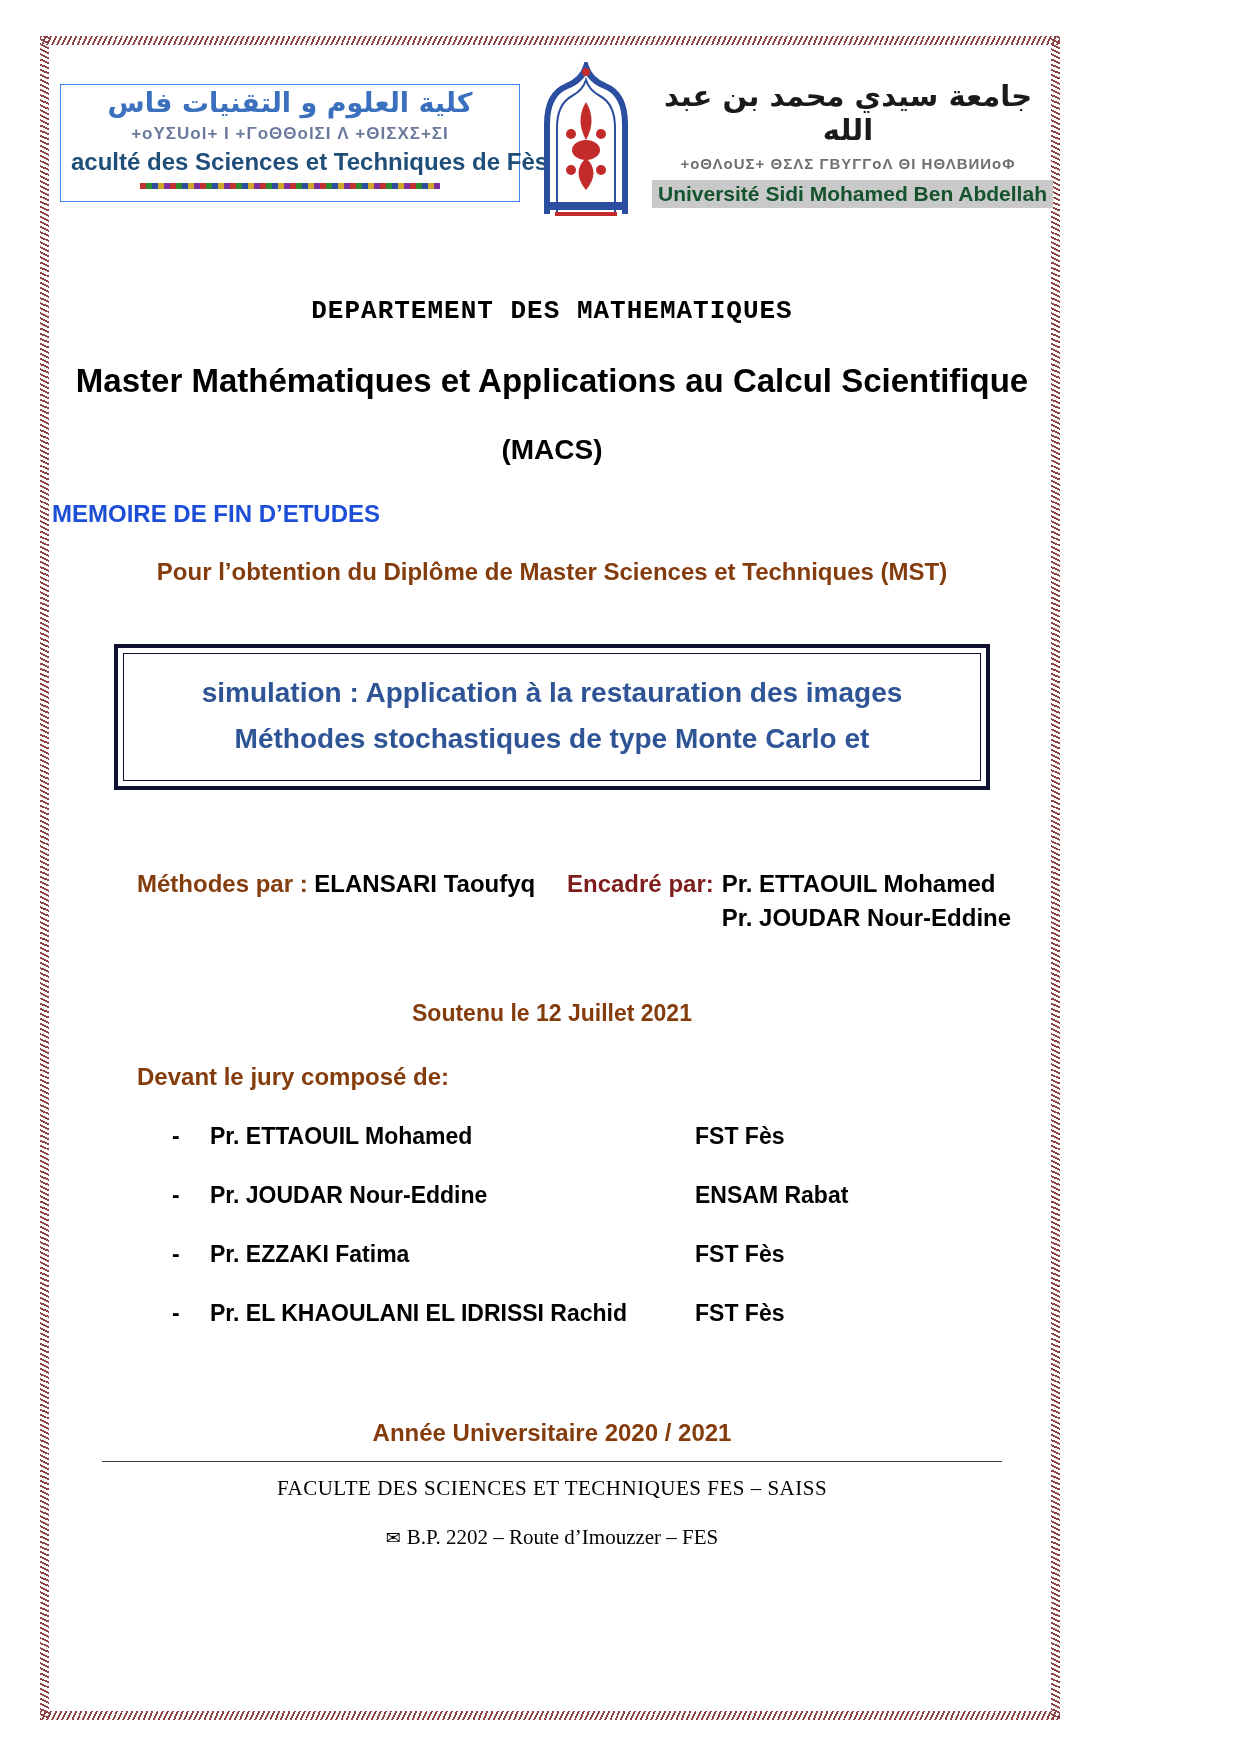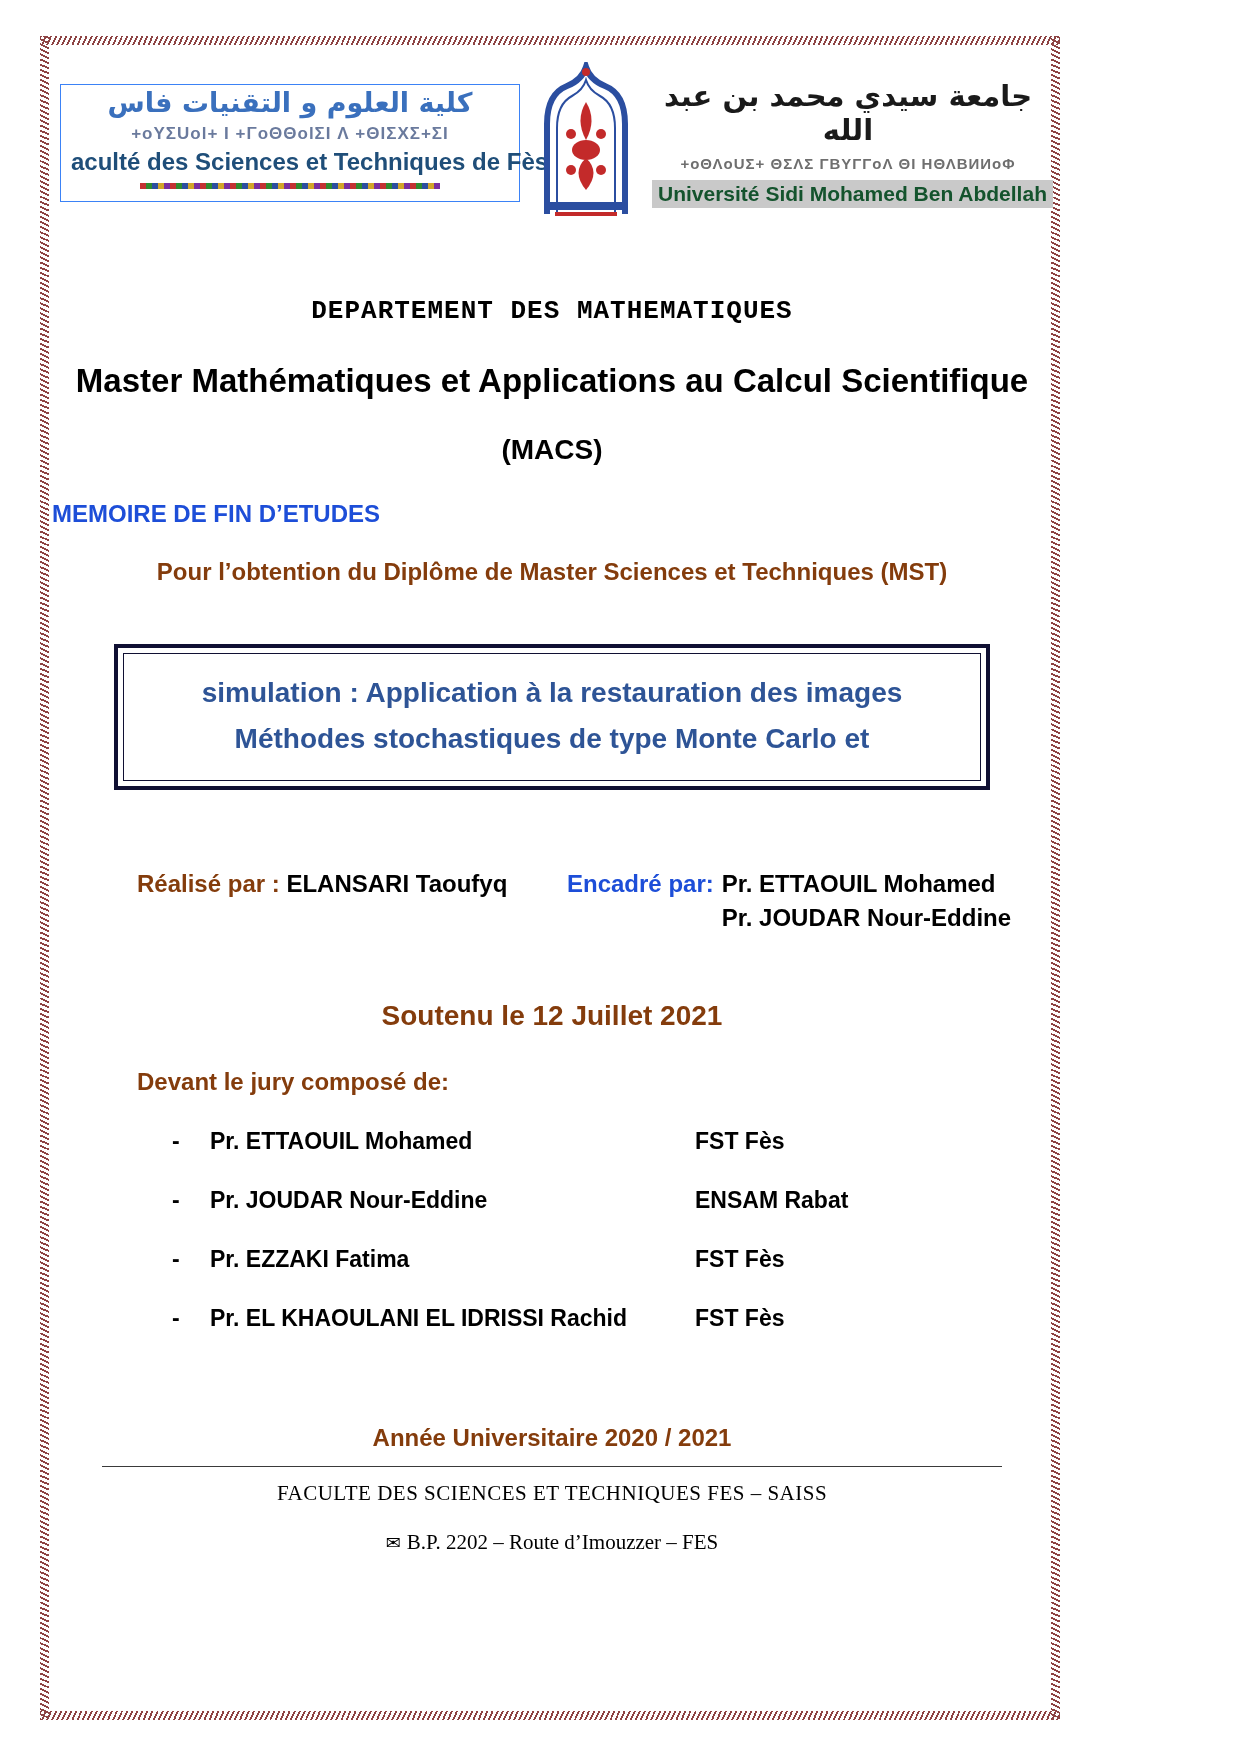--- a/index.html
+++ b/index.html
@@ -63,25 +63,25 @@
   .title-inner{
     border:1px solid #101033;padding:16px 8px 18px 8px;text-align:center;
   }
   .title-line{color:#2e5496;font-weight:bold;font-size:28px;line-height:1.65;white-space:nowrap;}
 
   
   .credits{display:flex;margin-top:80px;padding-left:85px;font-size:24px;font-weight:bold;}
   .realise{width:430px;white-space:nowrap;}
   .label-brown{color:#843c0c;}
   .encadre{display:flex;white-space:nowrap;}
-  .encadre-label{color:#1d4ed8;margin-right:8px;}
+  .encadre-label{color:#7f1d1d;margin-right:8px;}
   .encadre-names div{margin-bottom:6px;}
 
   
-  .soutenu{color:#843c0c;font-weight:bold;font-size:28px;text-align:center;margin-top:62px;}
+  .soutenu{color:#843c0c;font-weight:bold;font-size:23px;text-align:center;margin-top:62px;}
   .jury-heading{color:#843c0c;font-weight:bold;font-size:24px;margin-top:36px;padding-left:85px;}
   .jury-row{display:flex;margin-top:32px;padding-left:120px;font-weight:bold;font-size:23px;}
   .jury-dash{width:38px;}
   .jury-name{width:485px;}
   .jury-aff{}
 
   
   .annee{color:#843c0c;font-weight:bold;font-size:24px;text-align:center;margin-top:92px;}
   .rule{border:0;border-top:1.5px solid #3a3a3a;width:900px;margin:14px auto 0 auto;}
   .faculte{font-family:"Liberation Serif", serif;font-size:21px;text-align:center;margin-top:14px;letter-spacing:0.5px;}
@@ -142,21 +142,21 @@
 
   <div class="title-outer">
     <div class="title-inner">
       <div class="title-line">simulation : Application à la restauration des images</div>
       <div class="title-line">Méthodes stochastiques de type Monte Carlo et</div>
     </div>
   </div>
 
   <div class="credits">
     <div class="realise">
-      <span class="label-brown">Réalisé par :</span>
+      <span class="label-brown">Méthodes par :</span>
       <span>ELANSARI Taoufyq</span>
     </div>
     <div class="encadre">
       <span class="encadre-label">Encadré par:</span>
       <span class="encadre-names">
         <div>Pr. ETTAOUIL Mohamed</div>
         <div>Pr. JOUDAR Nour-Eddine</div>
       </span>
     </div>
   </div>

